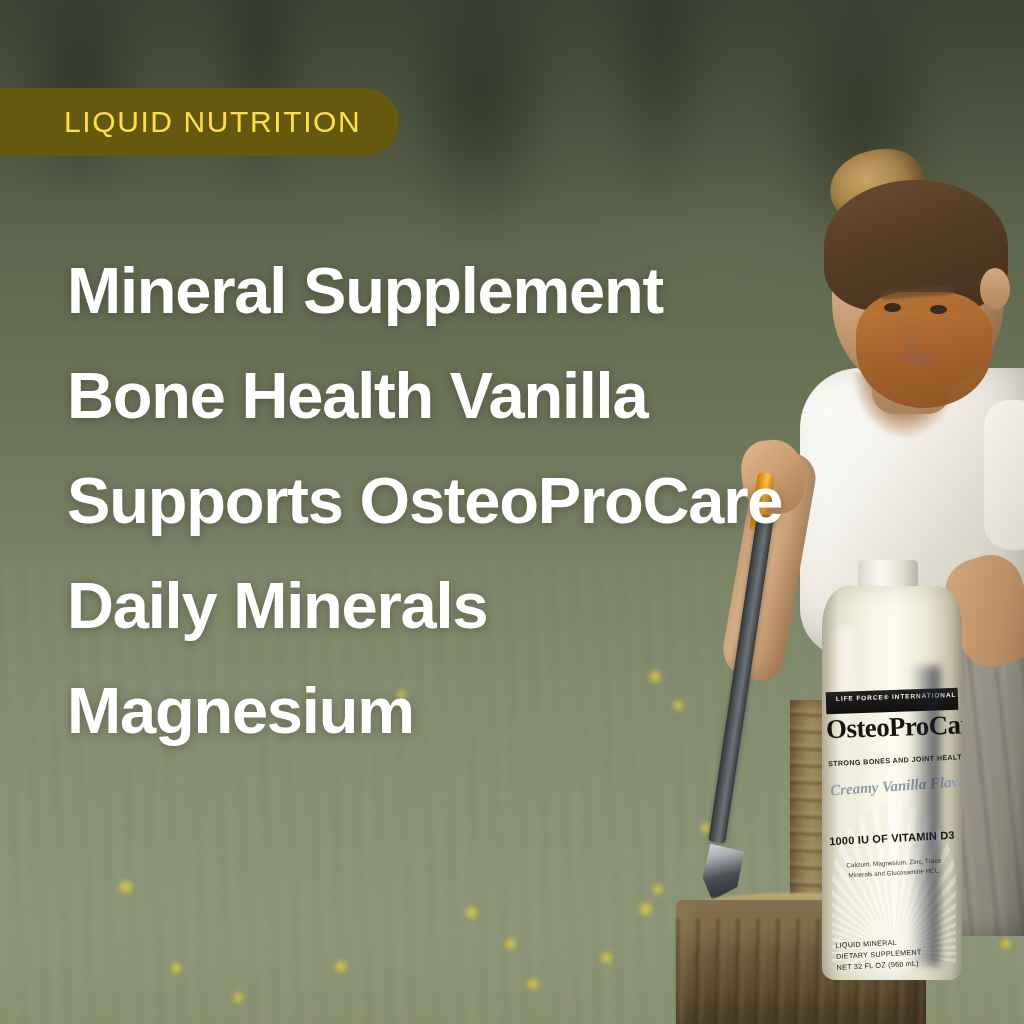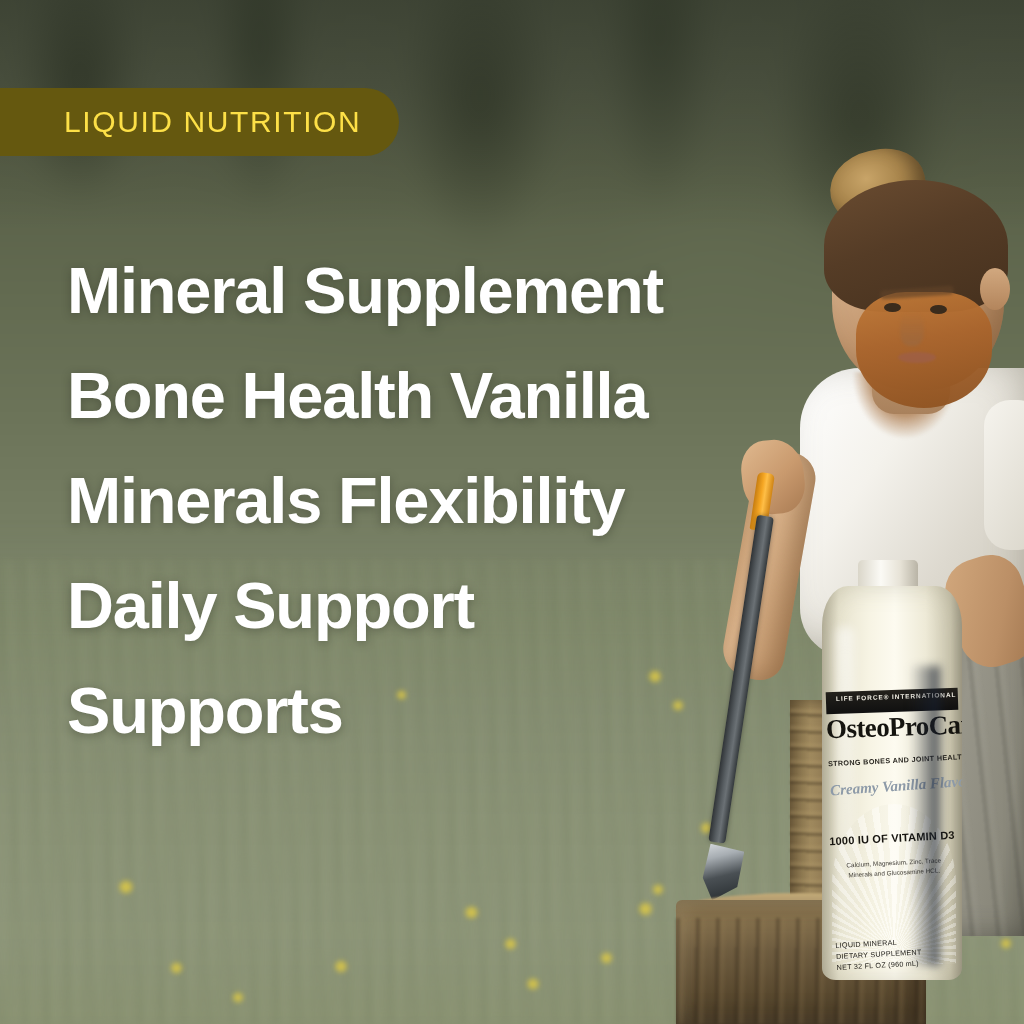--- a/index.html
+++ b/index.html
@@ -575,18 +575,18 @@
     </div>
   </div>
 
   <div class="badge">
     <span class="badge-label">LIQUID NUTRITION</span>
   </div>
 
   <div class="headlines">
     <div class="headline">Mineral Supplement</div>
     <div class="headline">Bone Health Vanilla</div>
-    <div class="headline">Minerals Flexibility</div>
-    <div class="headline">Daily Support</div>
-    <div class="headline">Supports</div>
+    <div class="headline">Supports OsteoProCare</div>
+    <div class="headline">Daily Minerals</div>
+    <div class="headline">Magnesium</div>
   </div>
 
 </div>
 
 </body></html>

